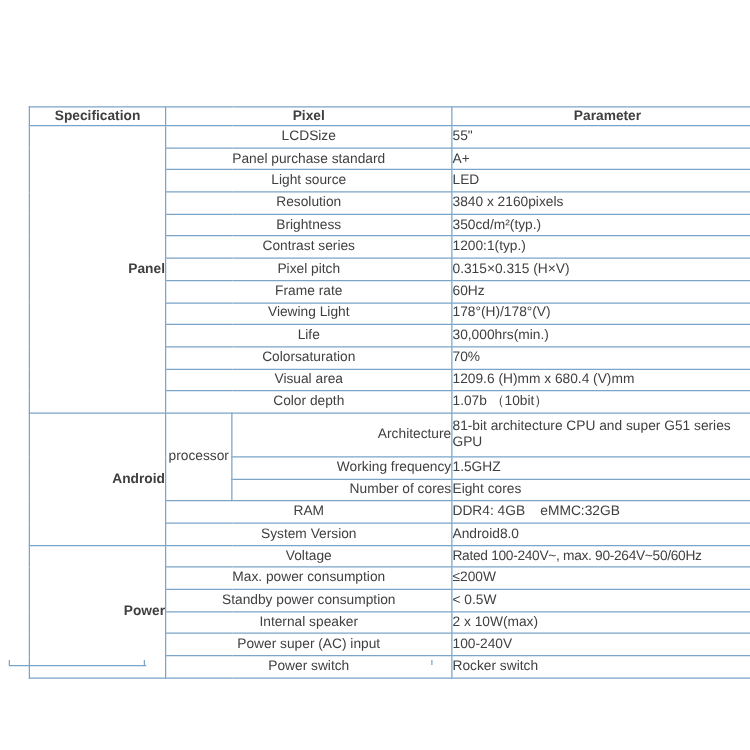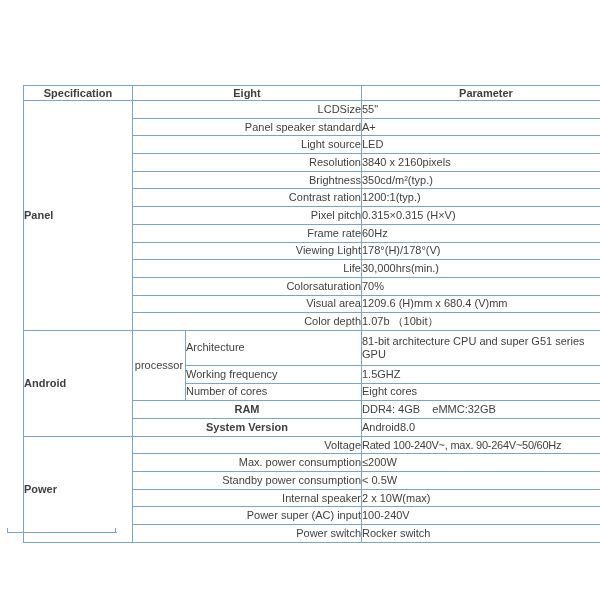--- a/index.html
+++ b/index.html
@@ -33,25 +33,25 @@
     font-size:11.5px;
     color:#2e75b6;
     text-align:center;
   }
   .row{height:17.7px;}
   .row-tall{height:35px;}
   .section{
     font-weight:bold;
     font-size:11.5px;
     color:#2e75b6;
-    text-align:left;
+    text-align:right;
   }
-  .type{padding-left:48px;text-align:right;}
-  .sub-type{text-align:left;padding-right:34px;}
-  .type-span{text-align:center;padding-right:58px;font-weight:bold;}
+  .type{padding-left:48px;text-align:center;}
+  .sub-type{text-align:right;padding-right:34px;}
+  .type-span{text-align:center;padding-right:58px;}
   .processor{text-align:center;padding:0 2px;}
   .param{
     padding-left:33px;
     text-align:left;
     white-space:pre-wrap;
     line-height:14px;
   }
   .param-tight{letter-spacing:-0.25px;}
   
   .stub{position:absolute;background:#7ba4c9;}
@@ -65,47 +65,47 @@
   <colgroup>
     <col style="width:109px">
     <col style="width:53px">
     <col style="width:176px">
     <col style="width:249px">
   </colgroup>
 
   <tbody>
       <tr>
     <th class="hdr">Specification</th>
-    <th class="hdr" colspan="2">Eight</th>
+    <th class="hdr" colspan="2">Pixel</th>
     <th class="hdr">Parameter</th>
   </tr>
 
   <tr class="row">
     <td class="section" rowspan="13">Panel</td>
     <td class="type" colspan="2">LCDSize</td>
     <td class="param">55"</td>
   </tr>
   <tr class="row">
-    <td class="type" colspan="2">Panel speaker standard</td>
+    <td class="type" colspan="2">Panel purchase standard</td>
     <td class="param">A+</td>
   </tr>
   <tr class="row">
     <td class="type" colspan="2">Light source</td>
     <td class="param">LED</td>
   </tr>
   <tr class="row">
     <td class="type" colspan="2">Resolution</td>
     <td class="param">3840 x 2160pixels</td>
   </tr>
   <tr class="row">
     <td class="type" colspan="2">Brightness</td>
     <td class="param">350cd/m²(typ.)</td>
   </tr>
   <tr class="row">
-    <td class="type" colspan="2">Contrast ration</td>
+    <td class="type" colspan="2">Contrast series</td>
     <td class="param">1200:1(typ.)</td>
   </tr>
   <tr class="row">
     <td class="type" colspan="2">Pixel pitch</td>
     <td class="param">0.315×0.315 (H×V)</td>
   </tr>
   <tr class="row">
     <td class="type" colspan="2">Frame rate</td>
     <td class="param">60Hz</td>
   </tr>

